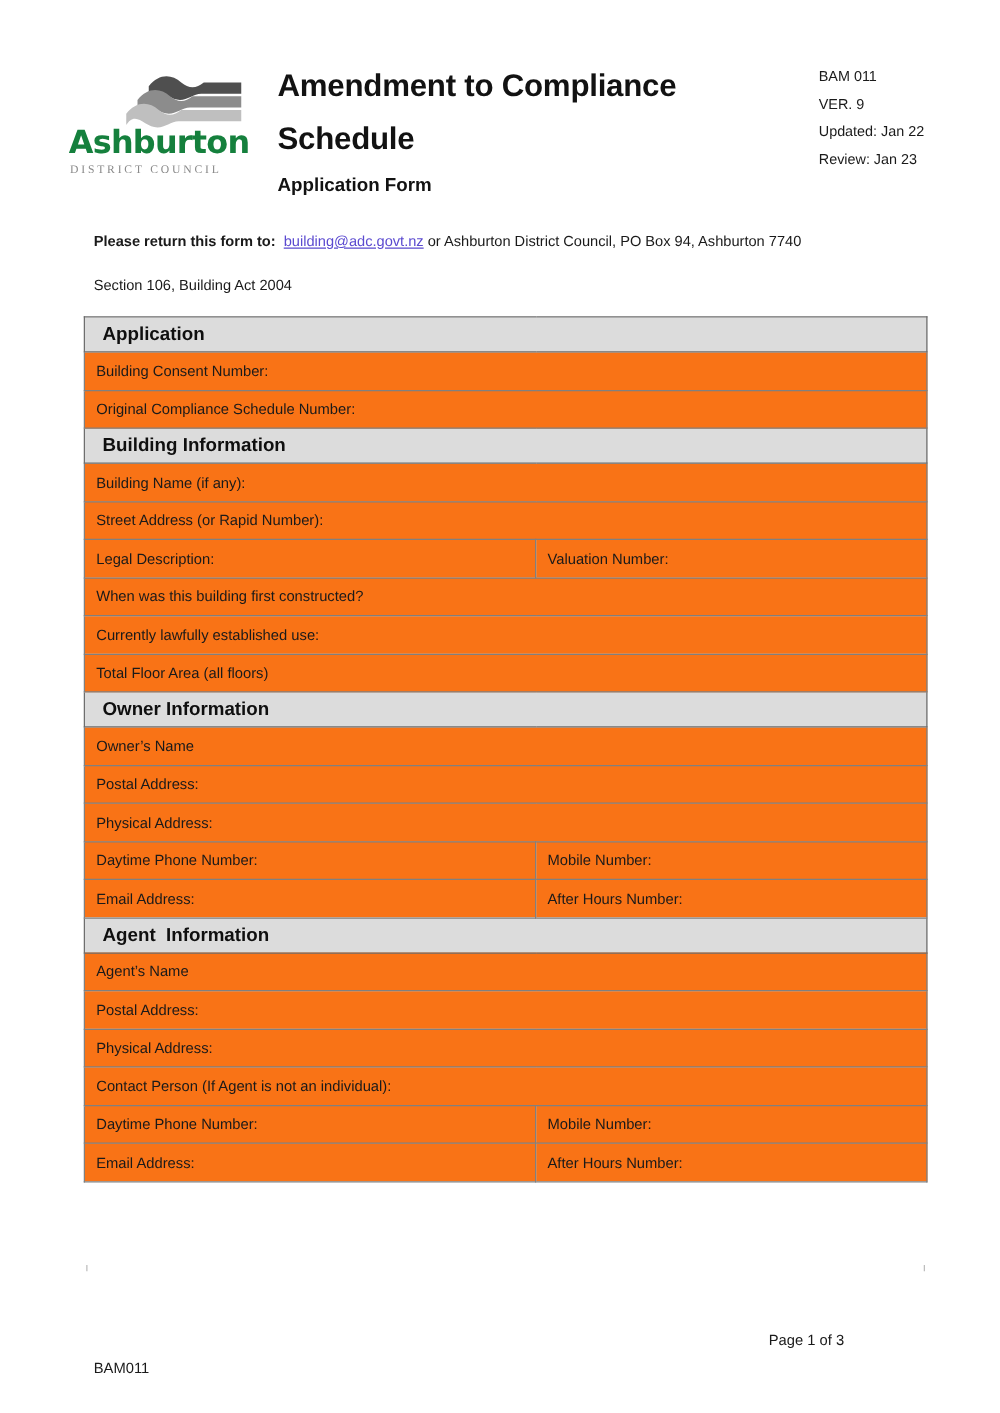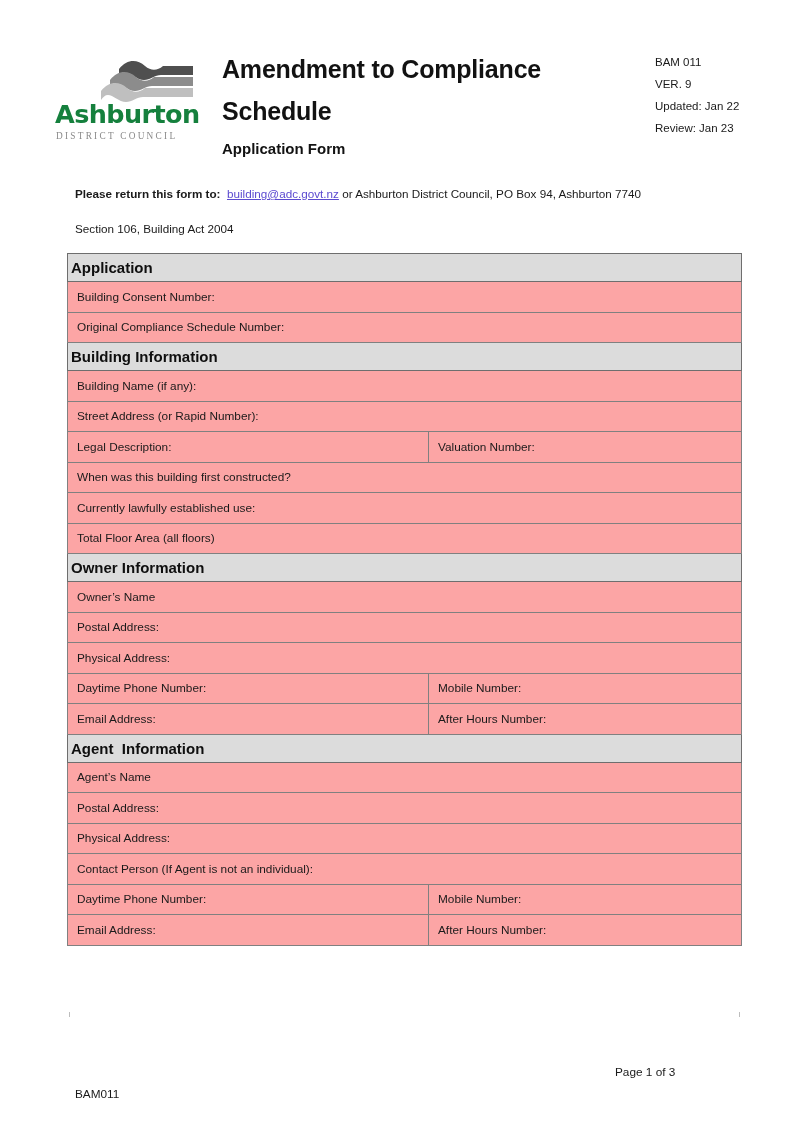--- a/index.html
+++ b/index.html
@@ -142,30 +142,30 @@
     border-collapse: collapse;
     table-layout: fixed;
   }
   .form-table td {
     border: 1px solid #808080;
     padding: 0 0 0 9px;
     vertical-align: middle;
     font-size: 11.8px;
     color: #1a1a1a;
     height: 29.5px;
-    background: #fca5a5;
+    background: #f97316;
   }
   .form-table tr.section-row td {
     background: #dcdcdc;
     font-size: 15px;
     font-weight: bold;
     height: 27px;
     color: #0f0f0f;
     border-color: #6e6e6e;
-    padding-left: 3px;
+    padding-left: 14px;
     white-space: pre;
   }
   .col-left  { width: 361px; }
   .col-right { width: 313px; }
 
   
   .tick-left {
     position: absolute;
     left: 69px;
     top: 1012px;

